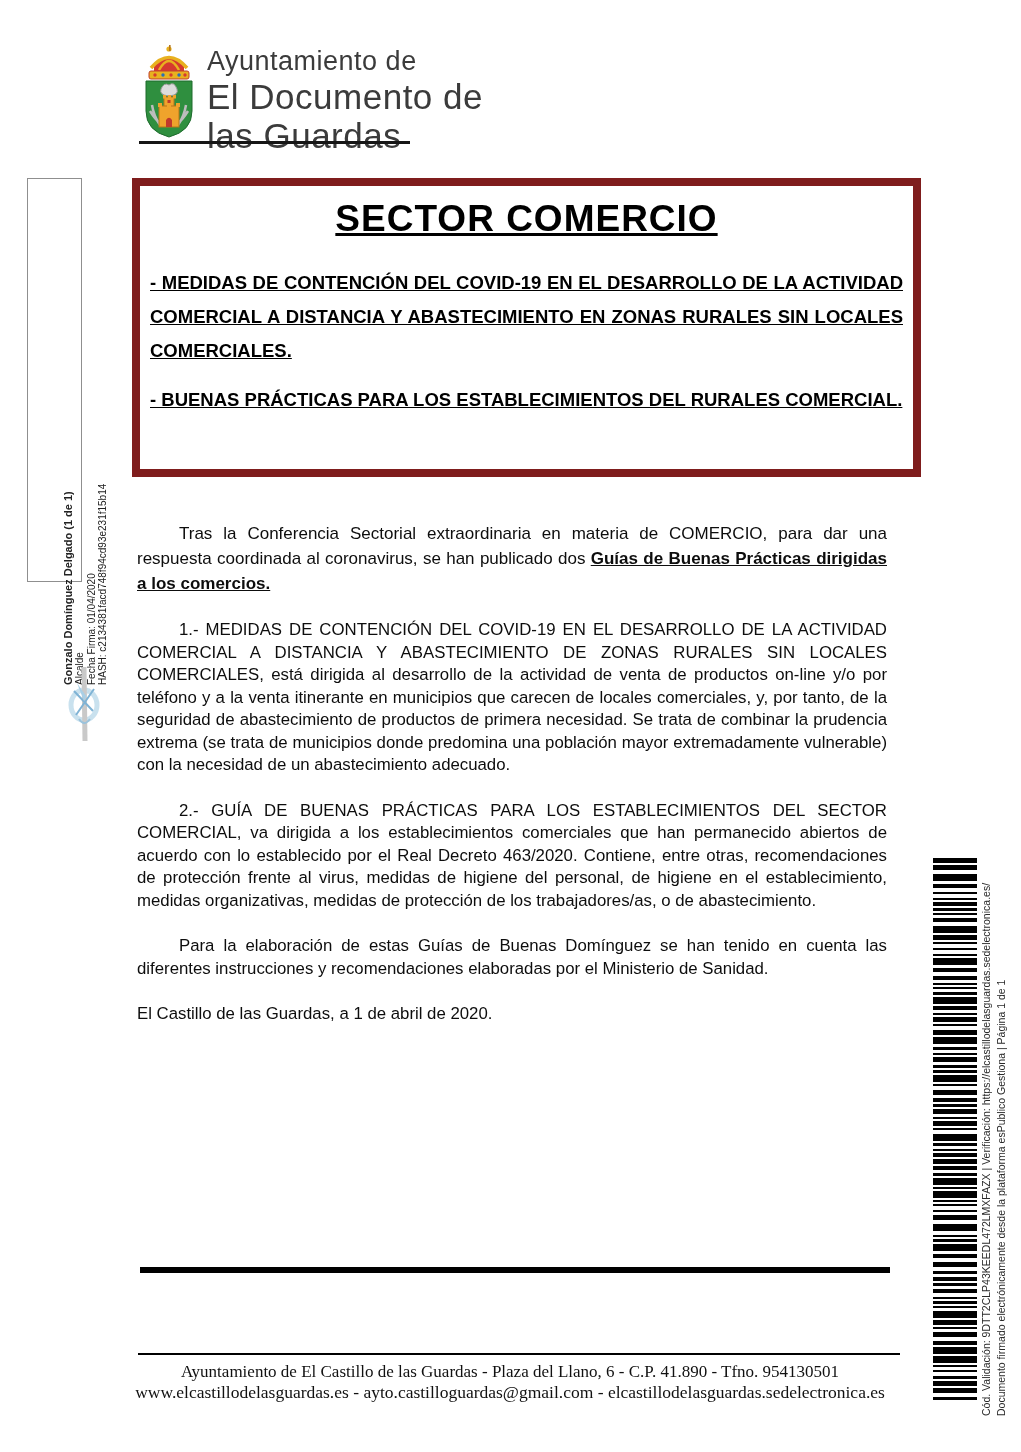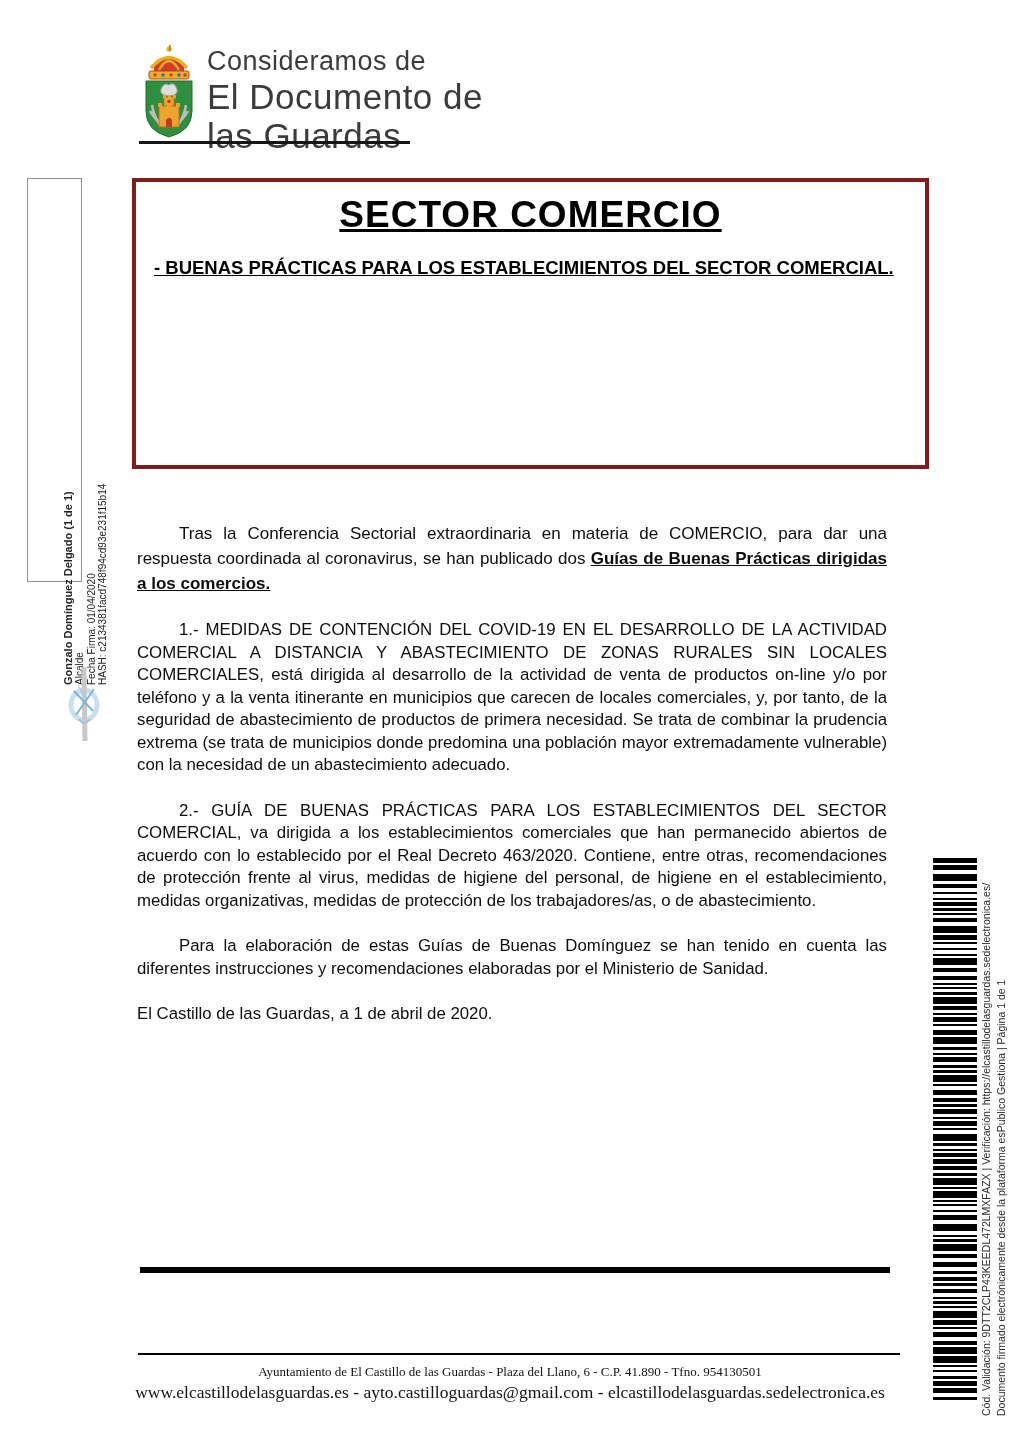--- a/index.html
+++ b/index.html
@@ -28,21 +28,21 @@
     transform:rotate(-90deg) translateX(-100%);transform-origin:top left;
     color:#222;
   }
   .sign-name{font-size:11px;font-weight:bold;line-height:12px;white-space:nowrap;}
   .sign-row{font-size:10px;line-height:11.5px;white-space:nowrap;}
   .stamp{position:absolute;left:38px;top:482px;width:36px;height:88px;}
 
   
   .title-box{
     position:absolute;left:132px;top:178px;width:753px;height:283px;
-    border:4px solid #7f1d1d;background:#fff;padding:0 18px;box-sizing:content-box;
+    border:8px solid #7f1d1d;background:#fff;padding:0 10px;box-sizing:content-box;
   }
   .doc-title{
     margin-top:12px;text-align:center;
     font-size:37px;font-weight:bold;letter-spacing:1px;
     text-decoration:underline;color:#000;
   }
   .box-item{
     font-size:18.5px;font-weight:bold;line-height:34px;
     text-align:justify;text-decoration:underline;color:#000;
   }
@@ -55,21 +55,21 @@
   .body-text p.intro{margin-top:0;font-size:17px;line-height:25px;}
   .bold-underline{font-weight:bold;text-decoration:underline;}
   .p-bold-underline{font-weight:bold;text-decoration:underline;}
   .date-line{margin-top:12px;text-align:center;text-indent:0 !important;}
 
   
   .thick-divider{position:absolute;left:140px;top:1267px;width:750px;height:6px;background:#000;}
   .footer{position:absolute;left:110px;top:1353px;width:800px;text-align:center;color:#111;
           font-family:"Liberation Serif", serif;}
   .footer-line{position:absolute;left:28px;top:0;width:762px;height:2px;background:#000;}
-  .footer-row1{margin-top:8px;font-size:13px;line-height:21px;}
+  .footer-row1{margin-top:8px;font-size:17px;line-height:21px;}
   .footer-row2{font-size:17.5px;line-height:21px;}
 
   
   .barcode{position:absolute;left:933px;top:858px;width:44px;height:542px;overflow:hidden;}
   .barcode div{width:100%;}
   .side-rot-wrap{position:absolute;left:979px;top:866px;width:32px;height:550px;}
   .side-rot{
     position:absolute;left:0;top:0;width:550px;height:32px;
     transform:rotate(-90deg) translateX(-100%);transform-origin:top left;
     color:#2a2a2a;
@@ -103,21 +103,21 @@
     <rect x="33" y="50" width="3" height="3.5" fill="#efa32c"></rect>
     <rect x="19" y="61" width="20" height="21" fill="#efa32c" stroke="#b5761a"></rect>
     <rect x="18" y="58" width="4" height="4" fill="#efa32c"></rect>
     <rect x="27" y="58" width="4" height="4" fill="#efa32c"></rect>
     <rect x="36" y="58" width="4" height="4" fill="#efa32c"></rect>
     <path d="M26 82 v-7 q3 -4.5 6 0 v7 z" fill="#c0392b"></path>
     <rect x="27.5" y="55" width="3" height="3" fill="#c0392b"></rect>
   </svg>
 
   <div class="logo-text">
-    <div class="logo-line1">Consideramos de</div>
+    <div class="logo-line1">Ayuntamiento de</div>
     <div class="logo-line2">El Documento de</div>
     <div class="logo-line3">las Guardas</div>
   </div>
   <div class="logo-underline"></div>
 
   <div class="sign-box">
     <div class="sign-rot-wrap">
       <div class="sign-rot">
         <div class="sign-name">Gonzalo Domínguez Delgado (1 de 1)</div>
         <div class="sign-row">Alcalde</div>
@@ -129,21 +129,22 @@
       <ellipse cx="18" cy="44" rx="13" ry="15" fill="none" stroke="#bcd9ea" stroke-width="5" opacity="0.8"></ellipse>
       <path d="M18 6 L19 80" stroke="#c9c9c9" stroke-width="5" fill="none"></path>
       <path d="M8 30 L27 50 M28 28 L10 54" stroke="#7fb3d5" stroke-width="2" fill="none"></path>
       <path d="M11 22 L18 40 L26 23 L20 35 Z" fill="#a9cfe6"></path>
       <path d="M13 58 Q18 66 24 58" stroke="#9bc3dc" stroke-width="2" fill="none"></path>
     </svg>
   </div>
 
   <div class="title-box">
     <div class="doc-title">SECTOR COMERCIO</div>
-    <div class="box-item box-item-2">- BUENAS PRÁCTICAS PARA LOS ESTABLECIMIENTOS DEL SECTOR COMERCIAL.</div>
+    <div class="box-item box-item-1">- MEDIDAS DE CONTENCIÓN DEL COVID-19 EN EL DESARROLLO DE LA ACTIVIDAD COMERCIAL A DISTANCIA Y ABASTECIMIENTO EN ZONAS RURALES SIN LOCALES COMERCIALES.</div>
+    <div class="box-item box-item-2">- BUENAS PRÁCTICAS PARA LOS ESTABLECIMIENTOS DEL RURALES COMERCIAL.</div>
   </div>
 
   <div class="body-text">
     <p class="intro"><span>Tras la Conferencia Sectorial extraordinaria en materia de COMERCIO, para dar una respuesta coordinada al coronavirus, se han publicado dos </span><span class="bold-underline">Guías de Buenas Prácticas dirigidas a los comercios.</span></p>
     <p>1.- MEDIDAS DE CONTENCIÓN DEL COVID-19 EN EL DESARROLLO DE LA ACTIVIDAD COMERCIAL A DISTANCIA Y ABASTECIMIENTO DE ZONAS RURALES SIN LOCALES COMERCIALES, está dirigida al desarrollo de la actividad de venta de productos on-line y/o por teléfono y a la venta itinerante en municipios que carecen de locales comerciales, y, por tanto, de la seguridad de abastecimiento de productos de primera necesidad. Se trata de combinar la prudencia extrema (se trata de municipios donde predomina una población mayor extremadamente vulnerable) con la necesidad de un abastecimiento adecuado.</p>
     <p>2.- GUÍA DE BUENAS PRÁCTICAS PARA LOS ESTABLECIMIENTOS DEL SECTOR COMERCIAL, va dirigida a los establecimientos comerciales que han permanecido abiertos de acuerdo con lo establecido por el Real Decreto 463/2020. Contiene, entre otras, recomendaciones de protección frente al virus, medidas de higiene del personal, de higiene en el establecimiento, medidas organizativas, medidas de protección de los trabajadores/as, o de abastecimiento.</p>
     <p>Para la elaboración de estas Guías de Buenas Domínguez se han tenido en cuenta las diferentes instrucciones y recomendaciones elaboradas por el Ministerio de Sanidad.</p>
     <p class="date-line">El Castillo de las Guardas, a 1 de abril de 2020.</p>
   </div>
 

